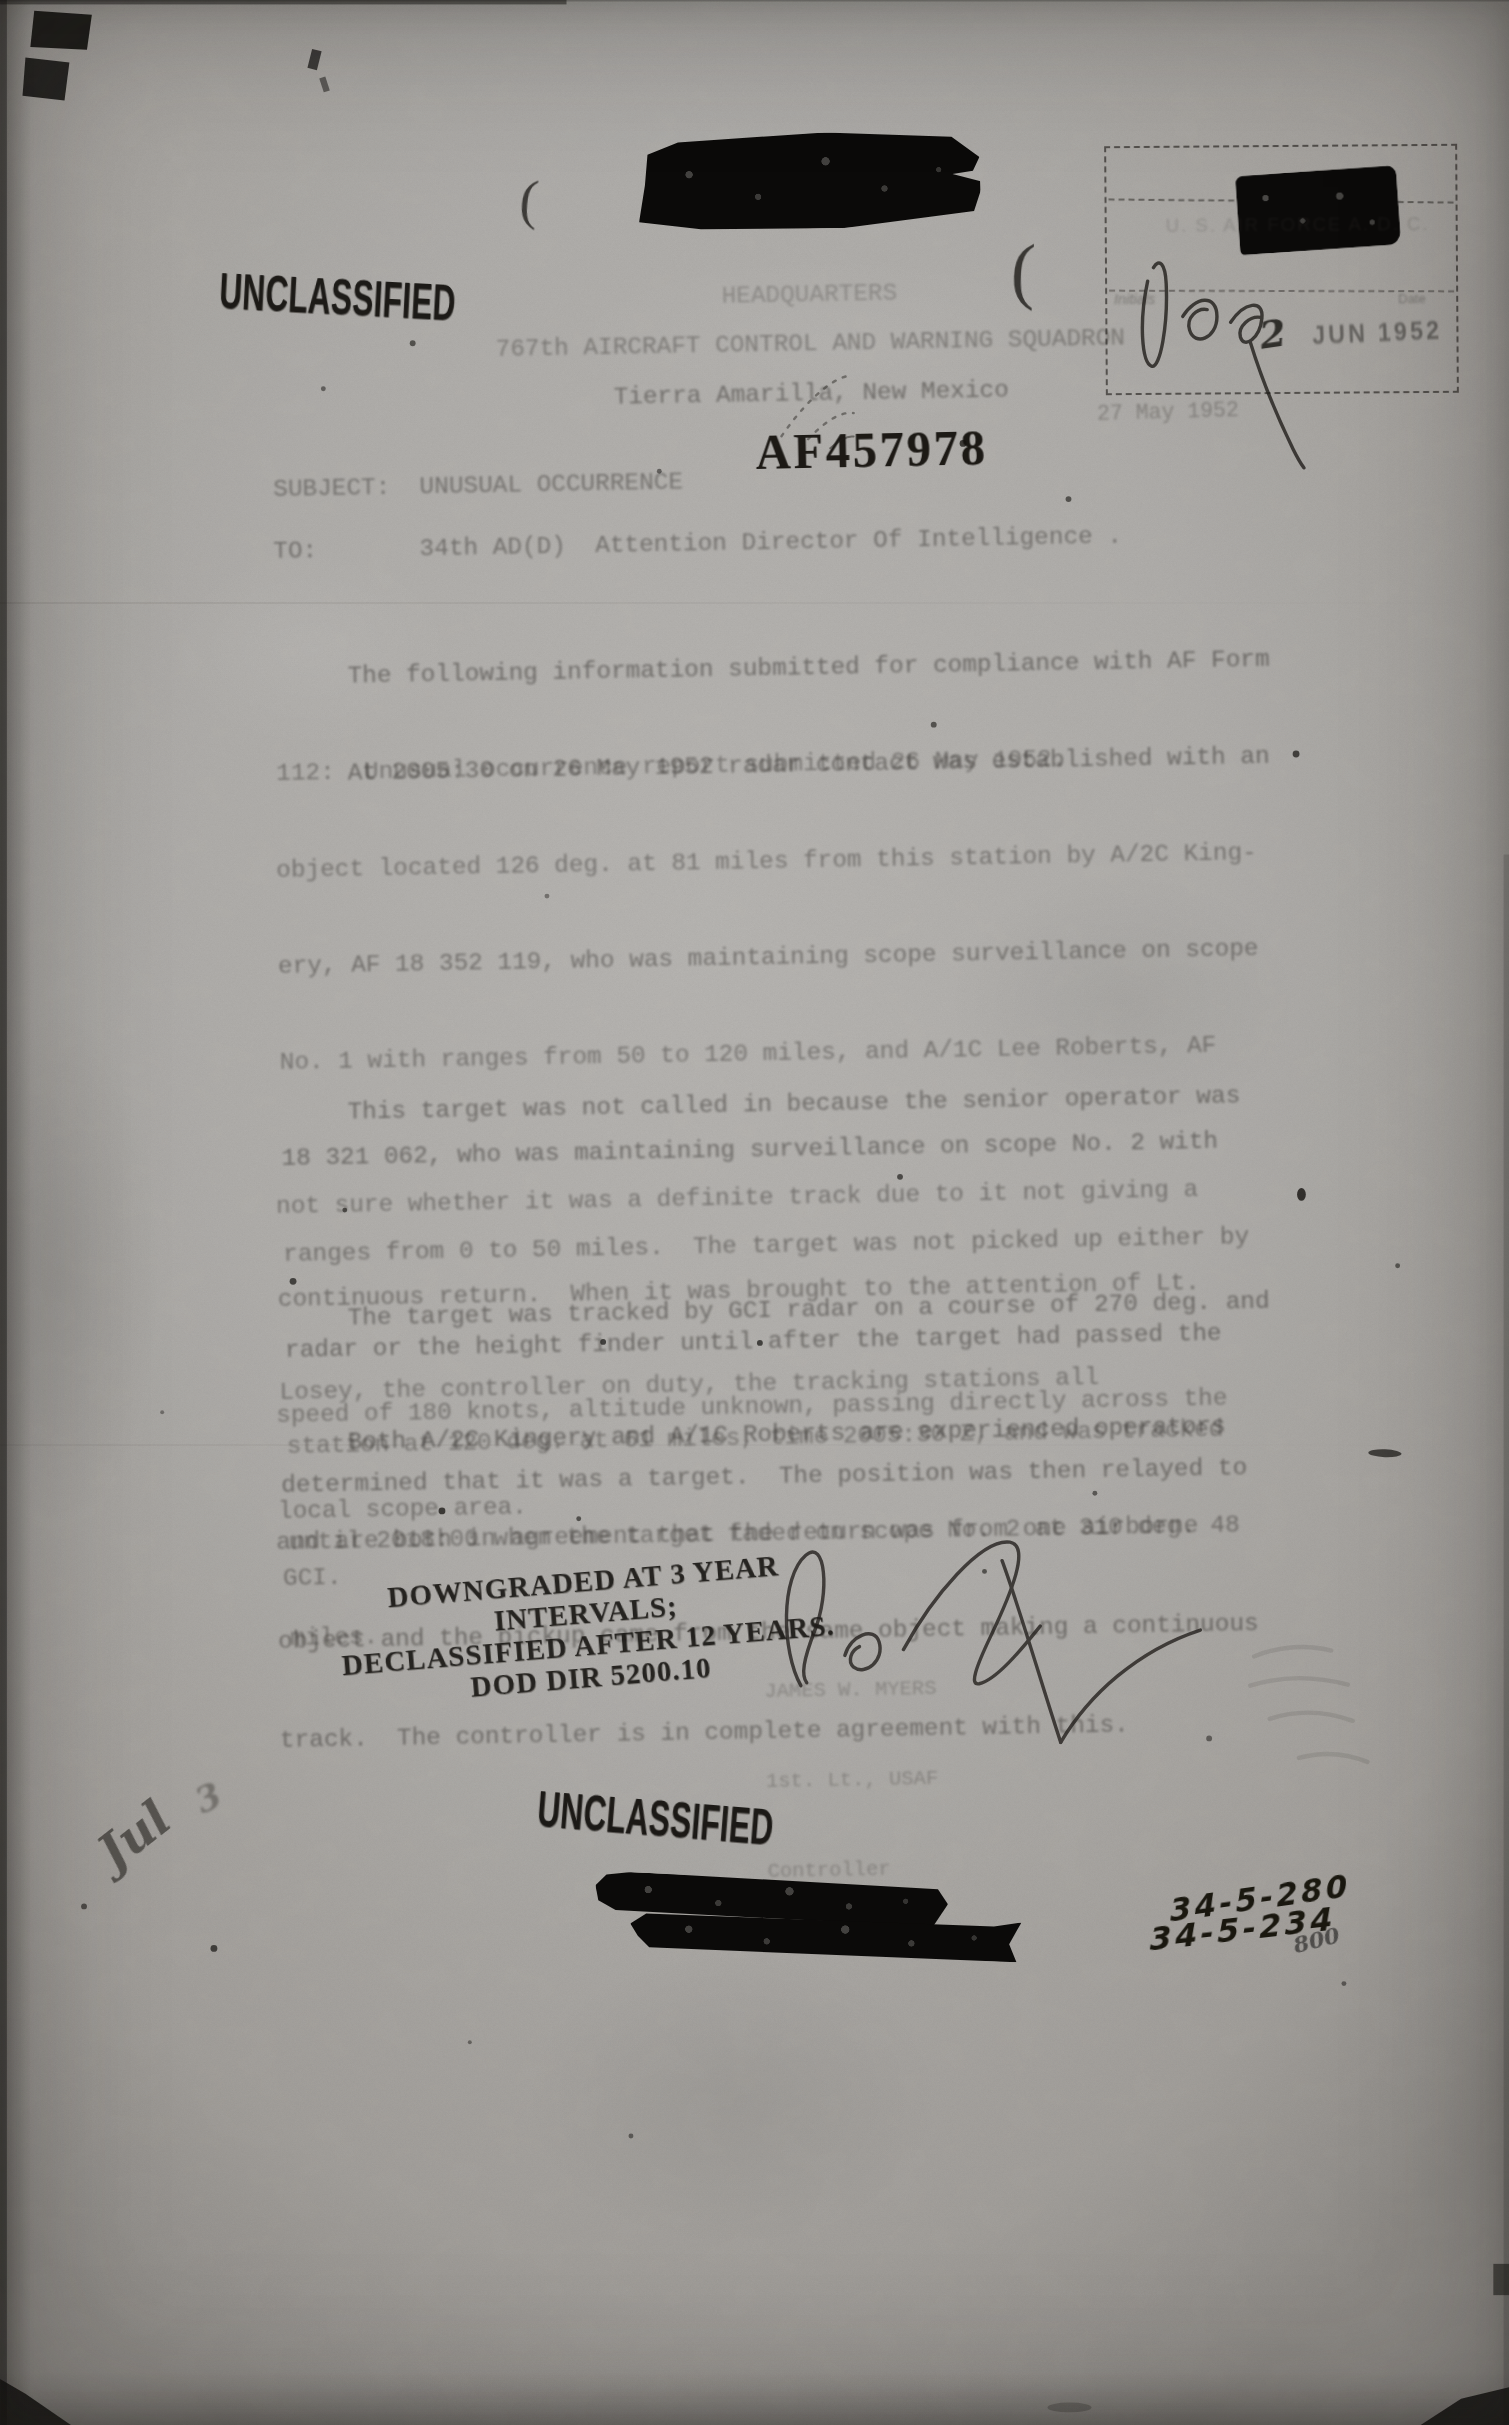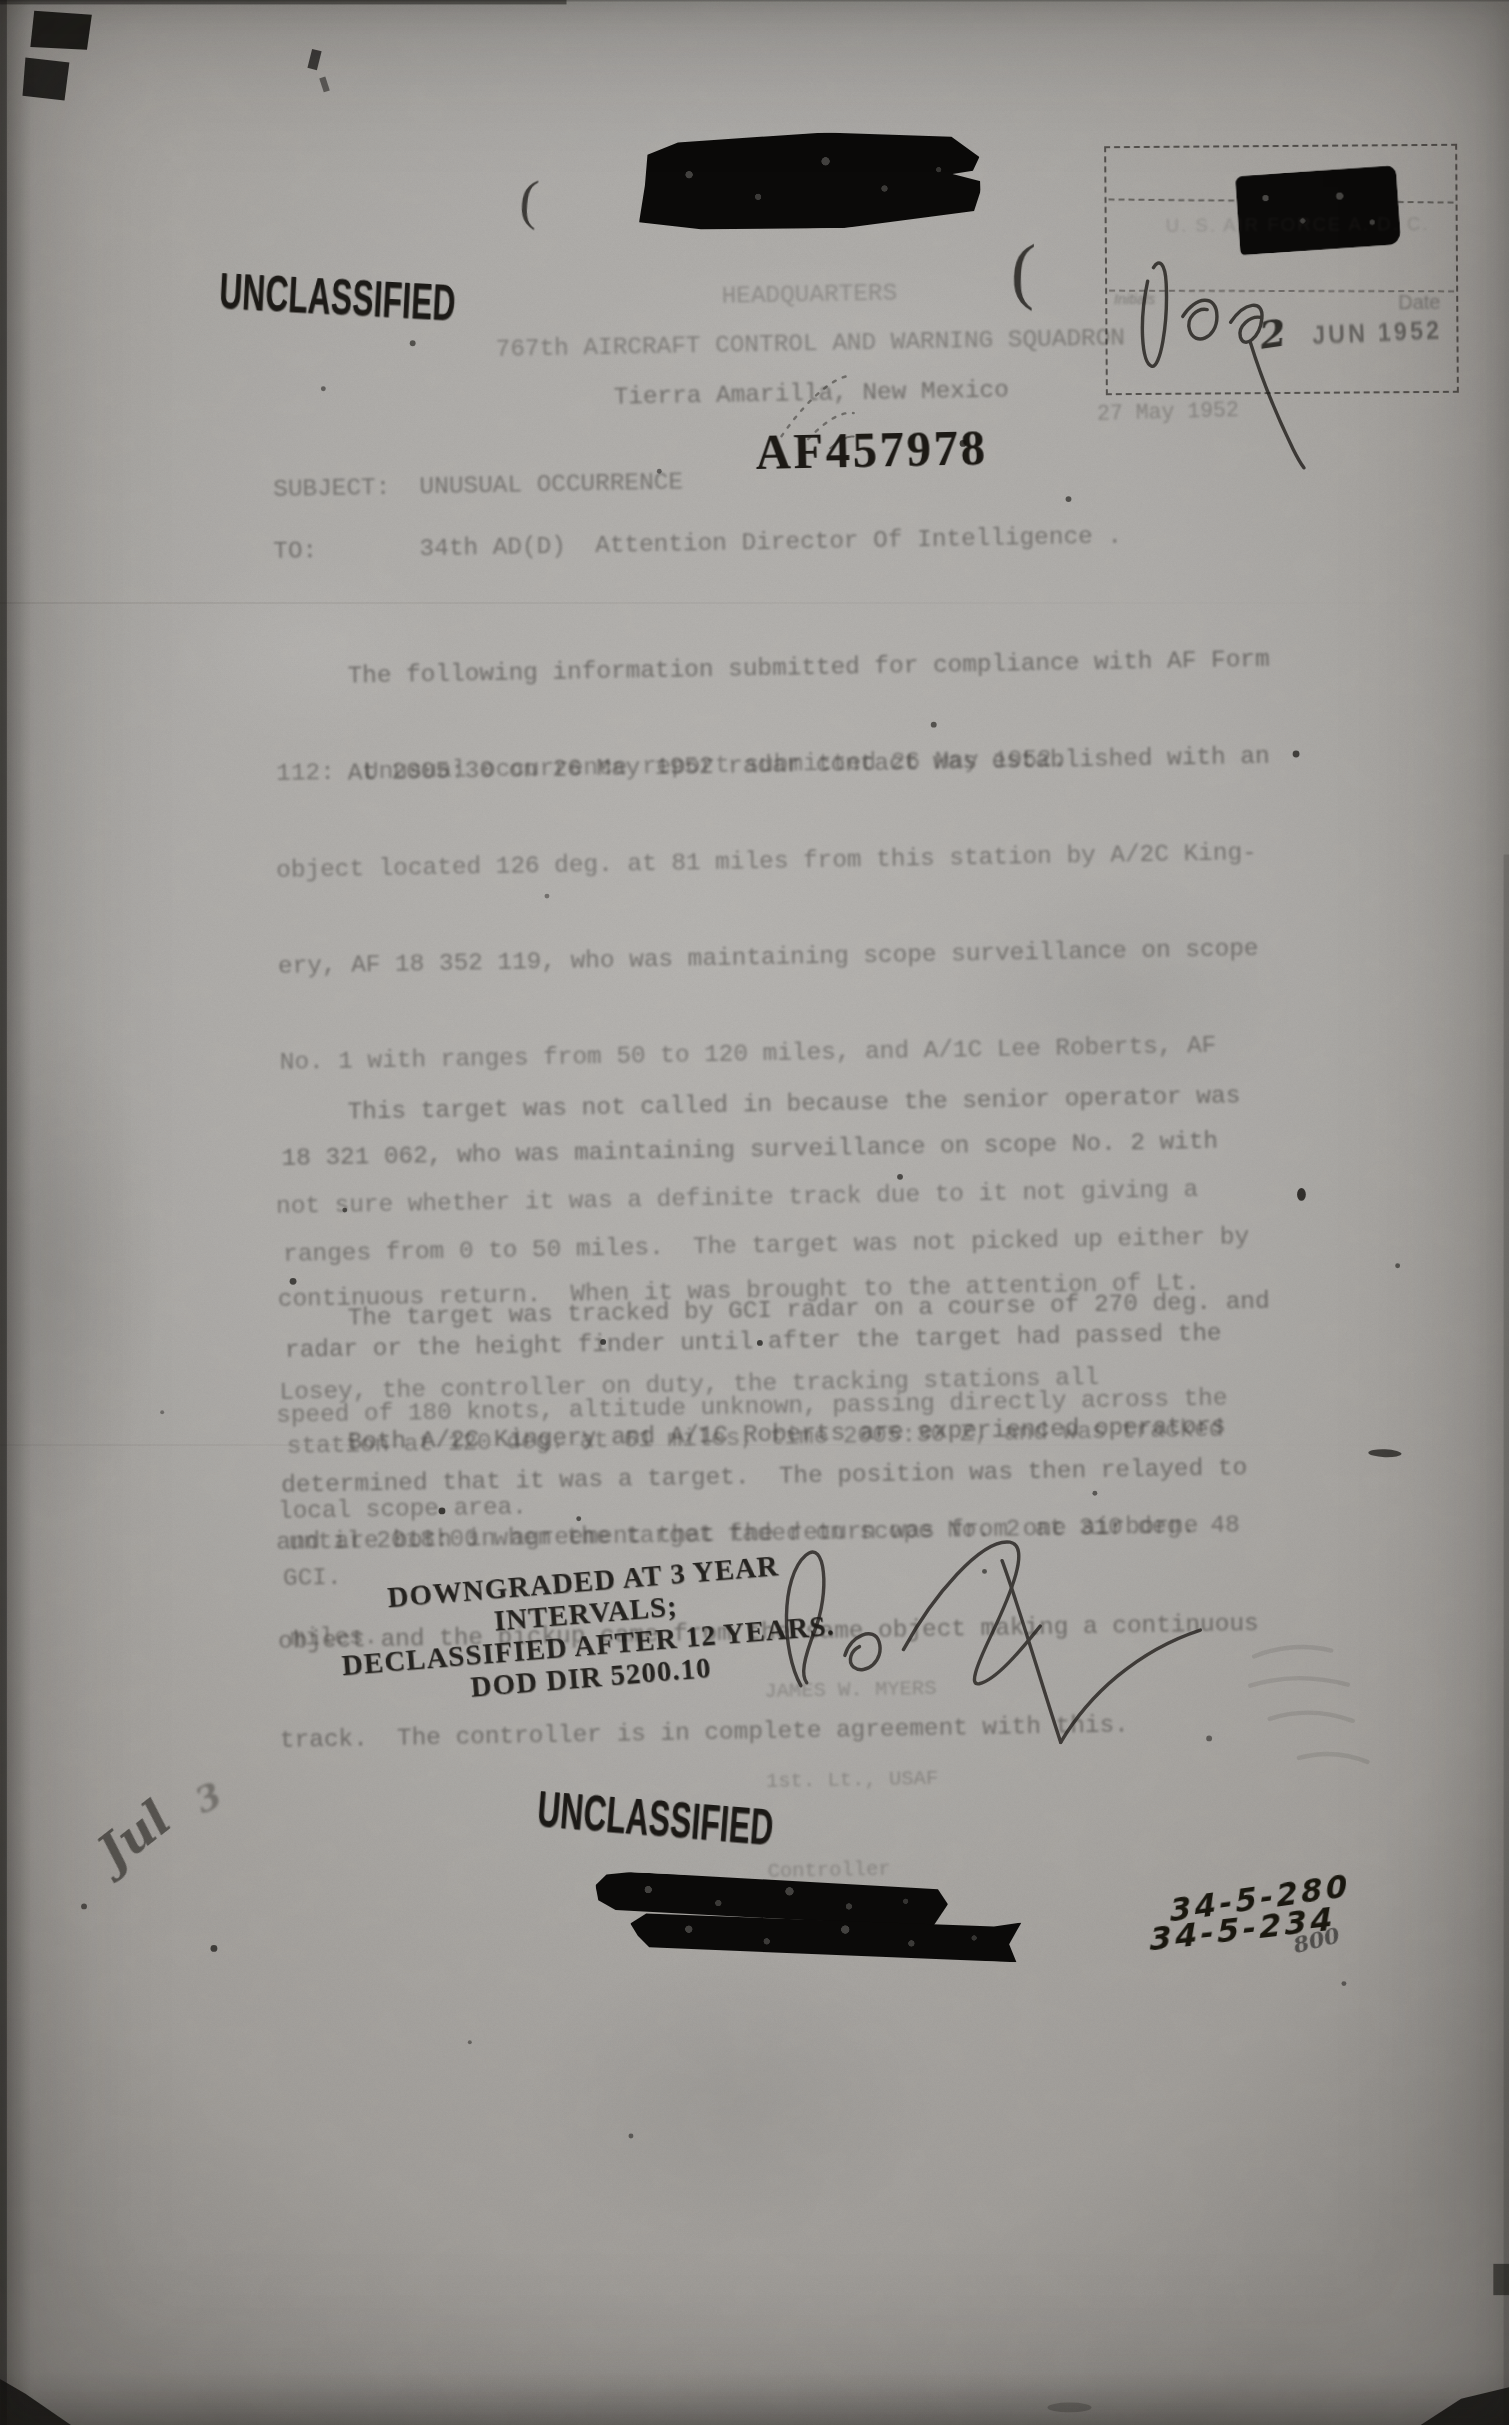--- a/index.html
+++ b/index.html
@@ -64,21 +64,21 @@
   #rbox .sep2{position:absolute;left:2px;right:2px;top:143px;border-top:2px dashed rgba(30,27,24,.42);transform:rotate(.5deg);}
   #rblob{position:absolute;left:131px;top:24.4px;width:161px;height:79px;background-color:#0b0a09;
      transform:rotate(-3.6deg);border-radius:7.8px 9.8px 12.7px 4.9px;
      background-image:radial-gradient(circle at 18% 30%, rgba(150,148,144,.45) 0 2.9px, transparent 3.4px),
        radial-gradient(circle at 40% 62%, rgba(150,148,144,.38) 0 2.4px, transparent 2.9px),
        radial-gradient(circle at 64% 34%, rgba(150,148,144,.42) 0 3.4px, transparent 3.9px),
        radial-gradient(circle at 83% 70%, rgba(150,148,144,.38) 0 2.4px, transparent 2.9px);}
   #rfaint{position:absolute;left:59px;top:67px;font-size:18.6px;font-family:"Liberation Sans",sans-serif;
      letter-spacing:2px;color:#3c3a37;opacity:.22;filter:blur(1.3px);}
   #rinit-label{position:absolute;left:6.8px;top:143px;font-size:14.6px;color:#34312e;opacity:.4;filter:blur(0.9px);font-style:italic;}
-  #rdate-label{position:absolute;left:291px;top:145px;font-size:20px;color:#34312e;opacity:.42;filter:blur(0.9px);}
+  #rdate-label{position:absolute;left:291px;top:145px;font-size:13px;color:#34312e;opacity:.42;filter:blur(0.9px);}
   #rjun{position:absolute;left:199px;top:172px;font-family:"Liberation Sans",sans-serif;font-weight:700;
      font-size:25.4px;letter-spacing:3.4px;color:#3a3835;opacity:.6;filter:blur(0.8px);transform:rotate(-2deg) scaleX(.92);}
   #rday{position:absolute;left:152px;top:164px;font-family:"DejaVu Serif",serif;font-style:italic;font-weight:700;
      font-size:38px;color:#1c1a17;opacity:.85;filter:blur(0.4px);transform:rotate(-8deg);}
 
   
   .hand{font-family:"DejaVu Serif", serif;font-style:italic;font-weight:700;color:#1f1c18;}
   #jul{left:96px;top:1807px;font-size:48px;transform:rotate(-38deg);opacity:.58;filter:blur(0.6px);}
   #jul3{left:196px;top:1777px;font-size:35px;transform:rotate(-24deg);opacity:.36;filter:blur(0.8px);}
   .fnum{font-family:"DejaVu Sans", sans-serif;font-style:italic;font-weight:700;letter-spacing:3.4px;

